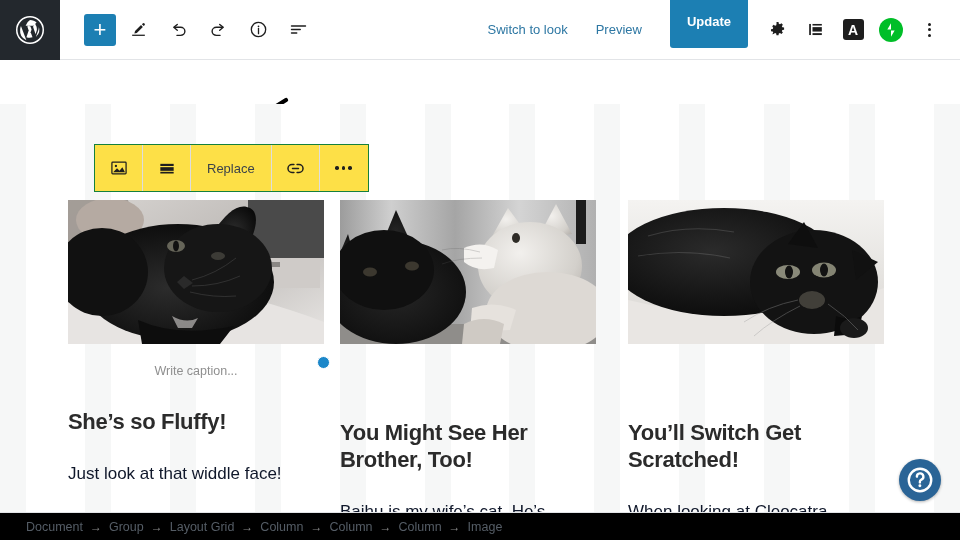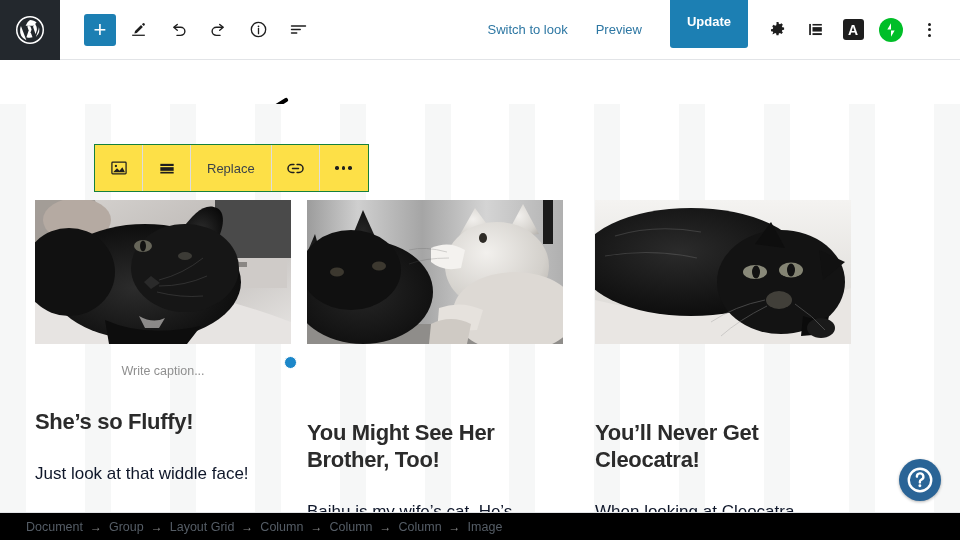--- a/index.html
+++ b/index.html
@@ -95,21 +95,21 @@
     padding: 0 16px; border: none; border-right: 1px solid #ddd; background: none;
     font-size: 13px; color: #3c434a; cursor: pointer;
     font-family: "Liberation Sans", sans-serif; white-space: nowrap;
   }
   .bt-dots { display: flex; gap: 3px; align-items: center; }
   .bt-dots i { width: 3.5px; height: 3.5px; border-radius: 50%; background: #1e1e1e; display: block; }
 
   
   .cols { position: absolute; top: 96px; left: 0; width: 960px; display: flex; gap: 0; }
   .col { position: relative; }
-  .col1 { margin-left: 35px; width: 256px; }
+  .col1 { margin-left: 68px; width: 256px; }
   .col2 { margin-left: 16px; width: 256px; }
   .col3 { margin-left: 32px; width: 256px; }
 
   .photo { width: 100%; height: 144px; position: relative; overflow: hidden; }
   .photo svg { display: block; width: 100%; height: 100%; }
 
   .handle {
     position: absolute; width: 13px; height: 13px; border-radius: 50%;
     background: #1c87c9; border: 1px solid #fff; z-index: 7;
   }
@@ -394,21 +394,21 @@
               <path d="M170 100q-30 6 -54 22"></path>
                 <path d="M172 106q-28 14 -46 30"></path>
               <path d="M200 104q18 12 30 26"></path>
             </g>
             <g opacity="0.22" stroke="#aaa" stroke-width="1.1" fill="none">
               <path d="M20 36q40 -12 86 -4"></path>
                 <path d="M10 56q46 -8 92 2"></path>
             </g>
           </svg>
         </div>
-        <div class="heading">You’ll Never Get Cleocatra!</div>
+        <div class="heading">You’ll Switch Get Scratched!</div>
         <div class="para">When looking at Cleocatra</div>
       </div>
 
     </div>
   </div>
 
   <div class="block-toolbar">
     <button class="bt-item">
       <svg width="20" height="20" viewBox="0 0 24 24">
         <rect x="3.5" y="5" width="17" height="14" rx="1" fill="none" stroke="#1e1e1e" stroke-width="1.5"></rect>

